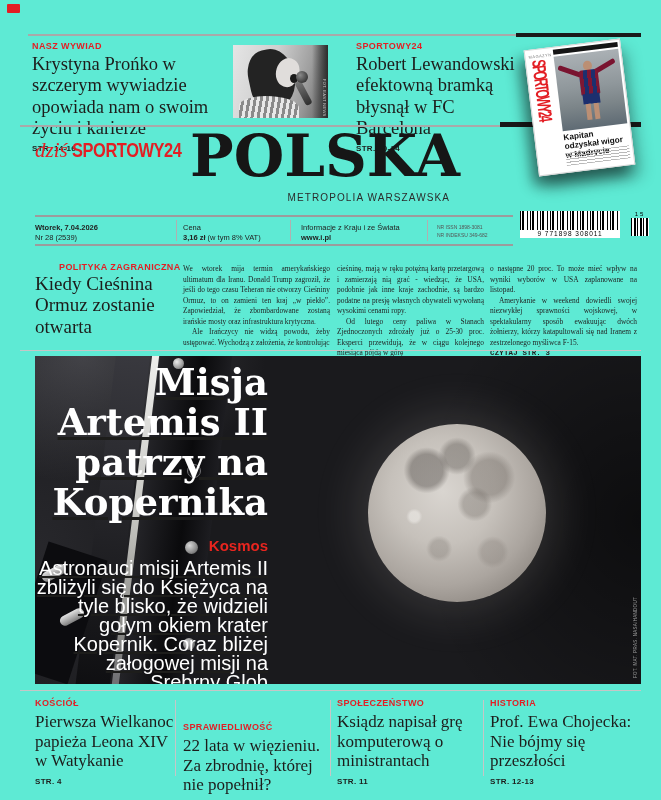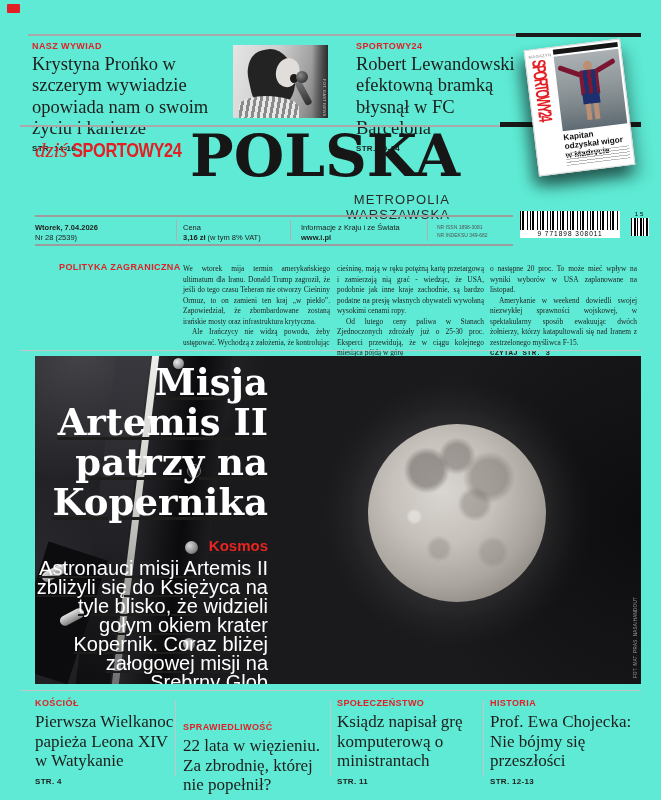--- a/index.html
+++ b/index.html
@@ -70,21 +70,21 @@
   
   .mast-rule { left:20px; top:125px; width:621px; height:2px; }
   .mast-rule-black { position:absolute; left:500px; top:122px; width:141px; height:5px; background:#191919; }
   .promo { position:absolute; left:35px; top:138px; white-space:nowrap; }
   .promo .dzis { font-family:"Liberation Serif", serif; font-style:italic; font-size:21px; color:#e31e24; }
   .promo .pbrand { display:inline-block; font-weight:900; font-size:20px; color:#e31e24;
                    letter-spacing:-.5px; transform:scaleX(.82); transform-origin:left bottom; }
   .mast-title { position:absolute; left:180px; top:127px; width:290px; text-align:center;
                 font-family:"DejaVu Serif", serif; font-weight:bold; font-size:58px; line-height:1; color:#161616; }
   .mast-sub { position:absolute; left:250px; top:192px; width:200px; text-align:right;
-              font-size:13px; letter-spacing:1.1px; color:#2b2b2b; }
+              font-size:10px; letter-spacing:1.1px; color:#2b2b2b; }
 
   
   .infobar { position:absolute; left:35px; top:215px; width:478px; height:31px;
              border-top:2px solid #9c9c9c; border-bottom:2px solid #9c9c9c; }
   .ib-col { position:absolute; top:6px; font-size:7.5px; line-height:1.35; color:#222; }
   .ib-c1 { left:0; } .ib-c2 { left:148px; } .ib-c3 { left:266px; }
   .ib-issn { position:absolute; left:402px; top:7px; font-size:5px; line-height:1.5; color:#555; }
   .ib-div { position:absolute; top:3px; bottom:3px; width:1px; background:#b0b0b0; }
   .b { font-weight:bold; }
 
@@ -242,20 +242,21 @@
 
   <div class="barcode">
     <div class="barcode-digits">9 771898 308011</div>
   </div>
   <div class="barcode-addon">
     <div class="addon-digits">15</div>
     <div class="addon-bars"></div>
   </div>
 
   <div class="kicker lead-kicker">POLITYKA ZAGRANICZNA</div>
+  <h2 class="serifh lead-head">Kiedy Cieśnina Ormuz zostanie otwarta</h2>
   <div class="lead-col lc-a">
     <p>We wtorek mija termin amerykańskiego ultimatum dla Iranu. Donald Trump zagroził, że jeśli do tego czasu Teheran nie otworzy Cieśniny Ormuz, to on zamieni ten kraj „w piekło”. Zapowiedział, że zbombardowane zostaną irańskie mosty oraz infrastruktura krytyczna.</p>
     <p class="ind">Ale Irańczycy nie widzą powodu, żeby ustępować. Wychodzą z założenia, że kontrolując</p>
   </div>
   <div class="lead-col lc-b">
     <p>cieśninę, mają w ręku potężną kartę przetargową i zamierzają nią grać - wiedząc, że USA, podobnie jak inne kraje zachodnie, są bardzo podatne na presję własnych obywateli wywołaną wysokimi cenami ropy.</p>
     <p class="ind">Od lutego ceny paliwa w Stanach Zjednoczonych zdrożały już o 25-30 proc. Eksperci przewidują, że w ciągu kolejnego miesiąca pójdą w górę</p>
   </div>
   <div class="lead-col lc-c">
     <p>o następne 20 proc. To może mieć wpływ na wyniki wyborów w USA zaplanowane na listopad.</p>

